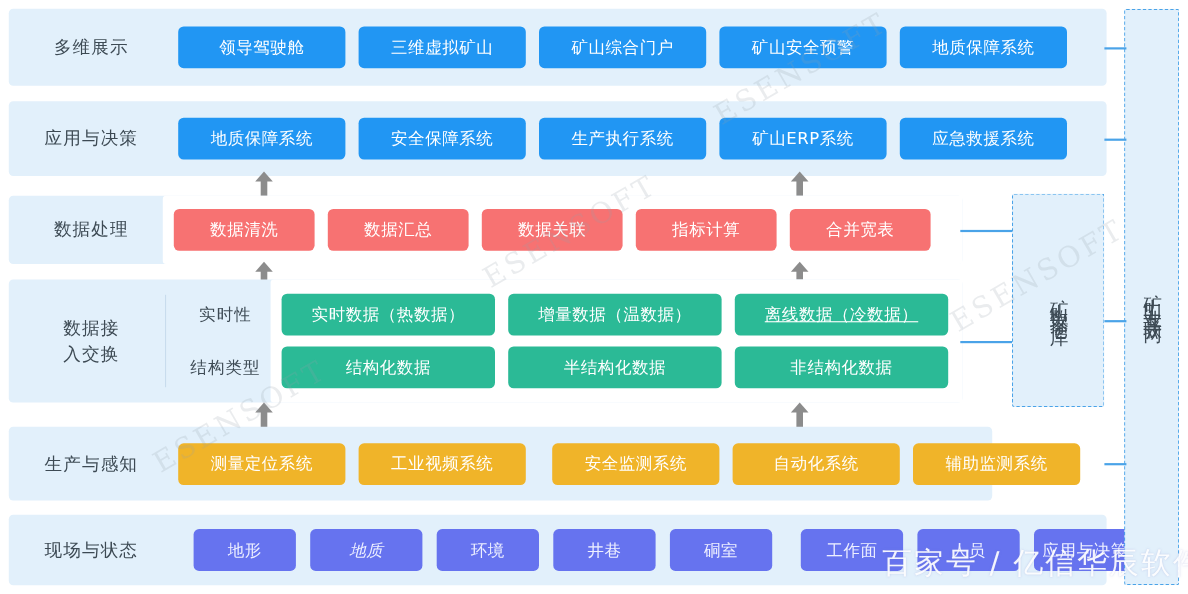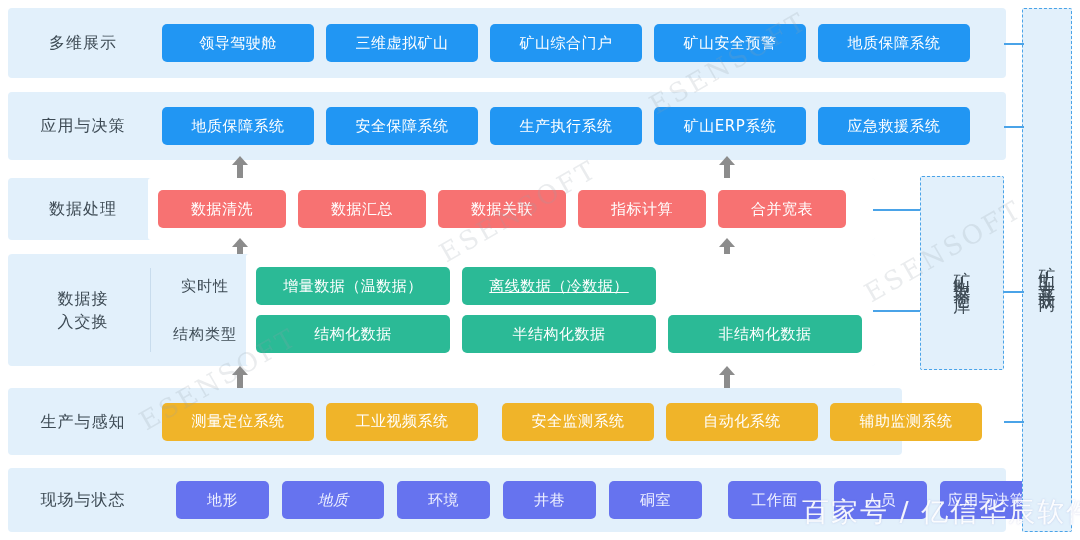--- a/index.html
+++ b/index.html
@@ -208,20 +208,21 @@
   <div class="inner-panel" style="left:246px;top:254px;width:629px;height:112px;"></div>
 
   <div class="sub-label" style="left:166px;top:265px;width:78px;height:42px;">
     <span>实时性</span>
   </div>
   <div class="sub-label" style="left:160px;top:313px;width:90px;height:42px;">
     <span>结构类型</span>
   </div>
 
   <div class="chips" style="left:256px;top:265px;height:42px;">
+    <div class="chip green" style="width:194px;">实时数据（热数据）</div>
     <div class="chip green" style="width:194px;">增量数据（温数据）</div>
     <div class="chip green" style="width:194px;text-decoration:underline;">离线数据（冷数据）</div>
   </div>
   <div class="chips" style="left:256px;top:313px;height:42px;">
     <div class="chip green" style="width:194px;">结构化数据</div>
     <div class="chip green" style="width:194px;">半结构化数据</div>
     <div class="chip green" style="width:194px;">非结构化数据</div>
   </div>
   <div class="connector" style="left:873px;top:310px;width:48px;"></div>
 

